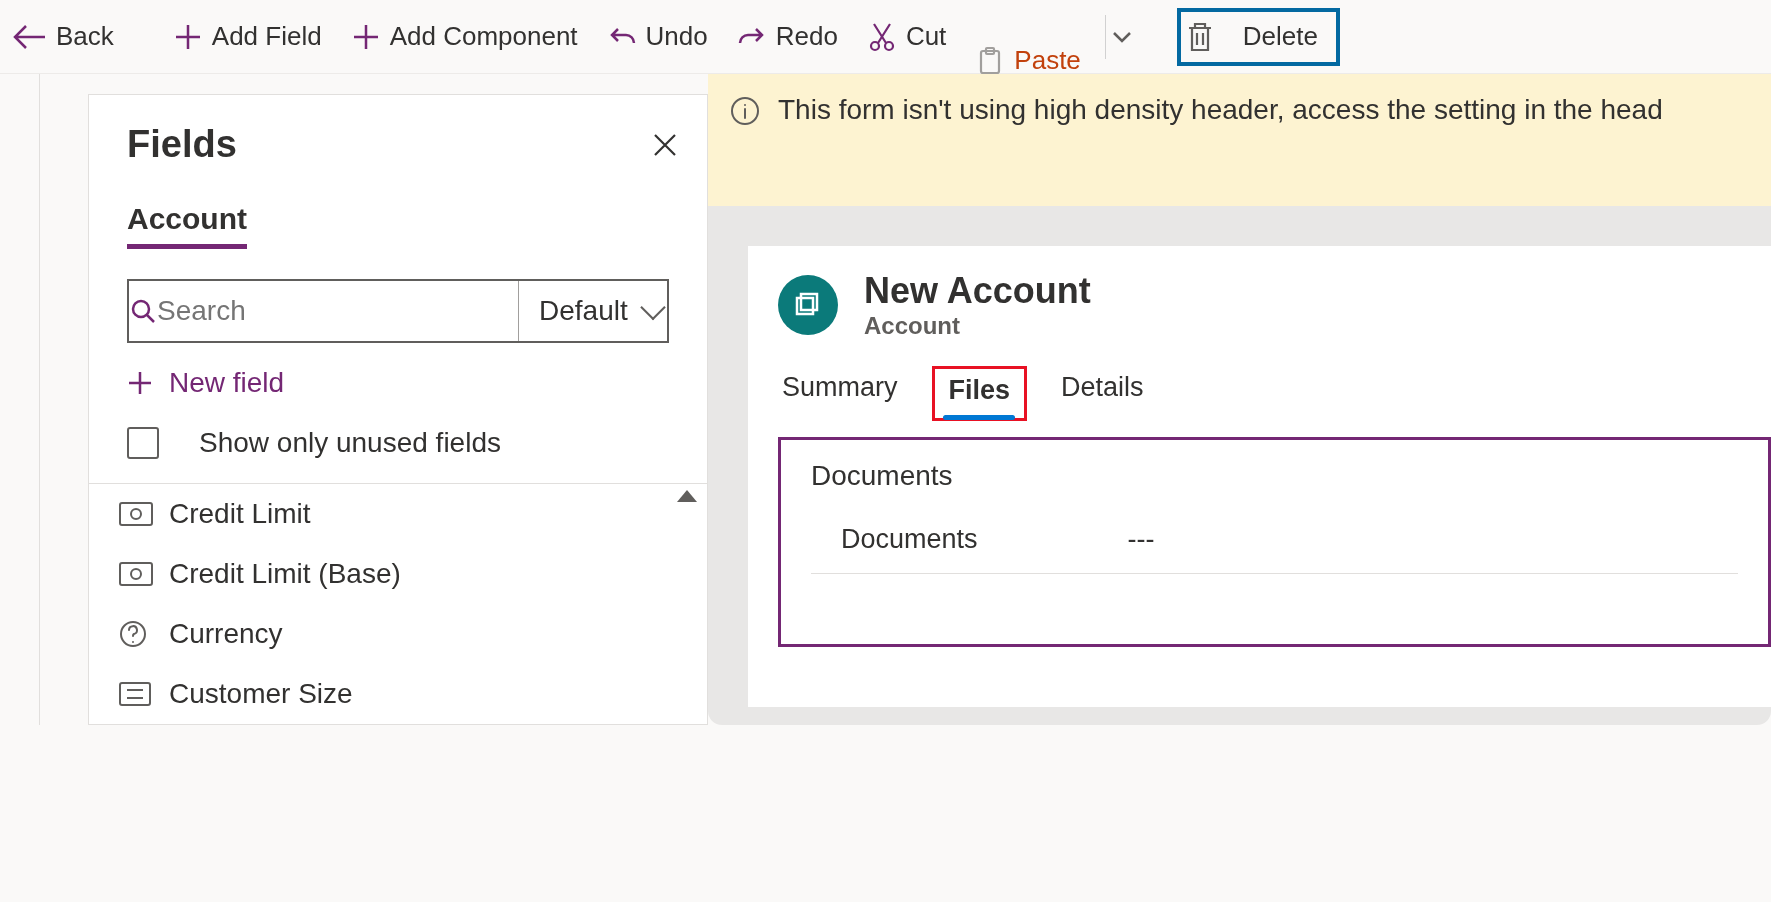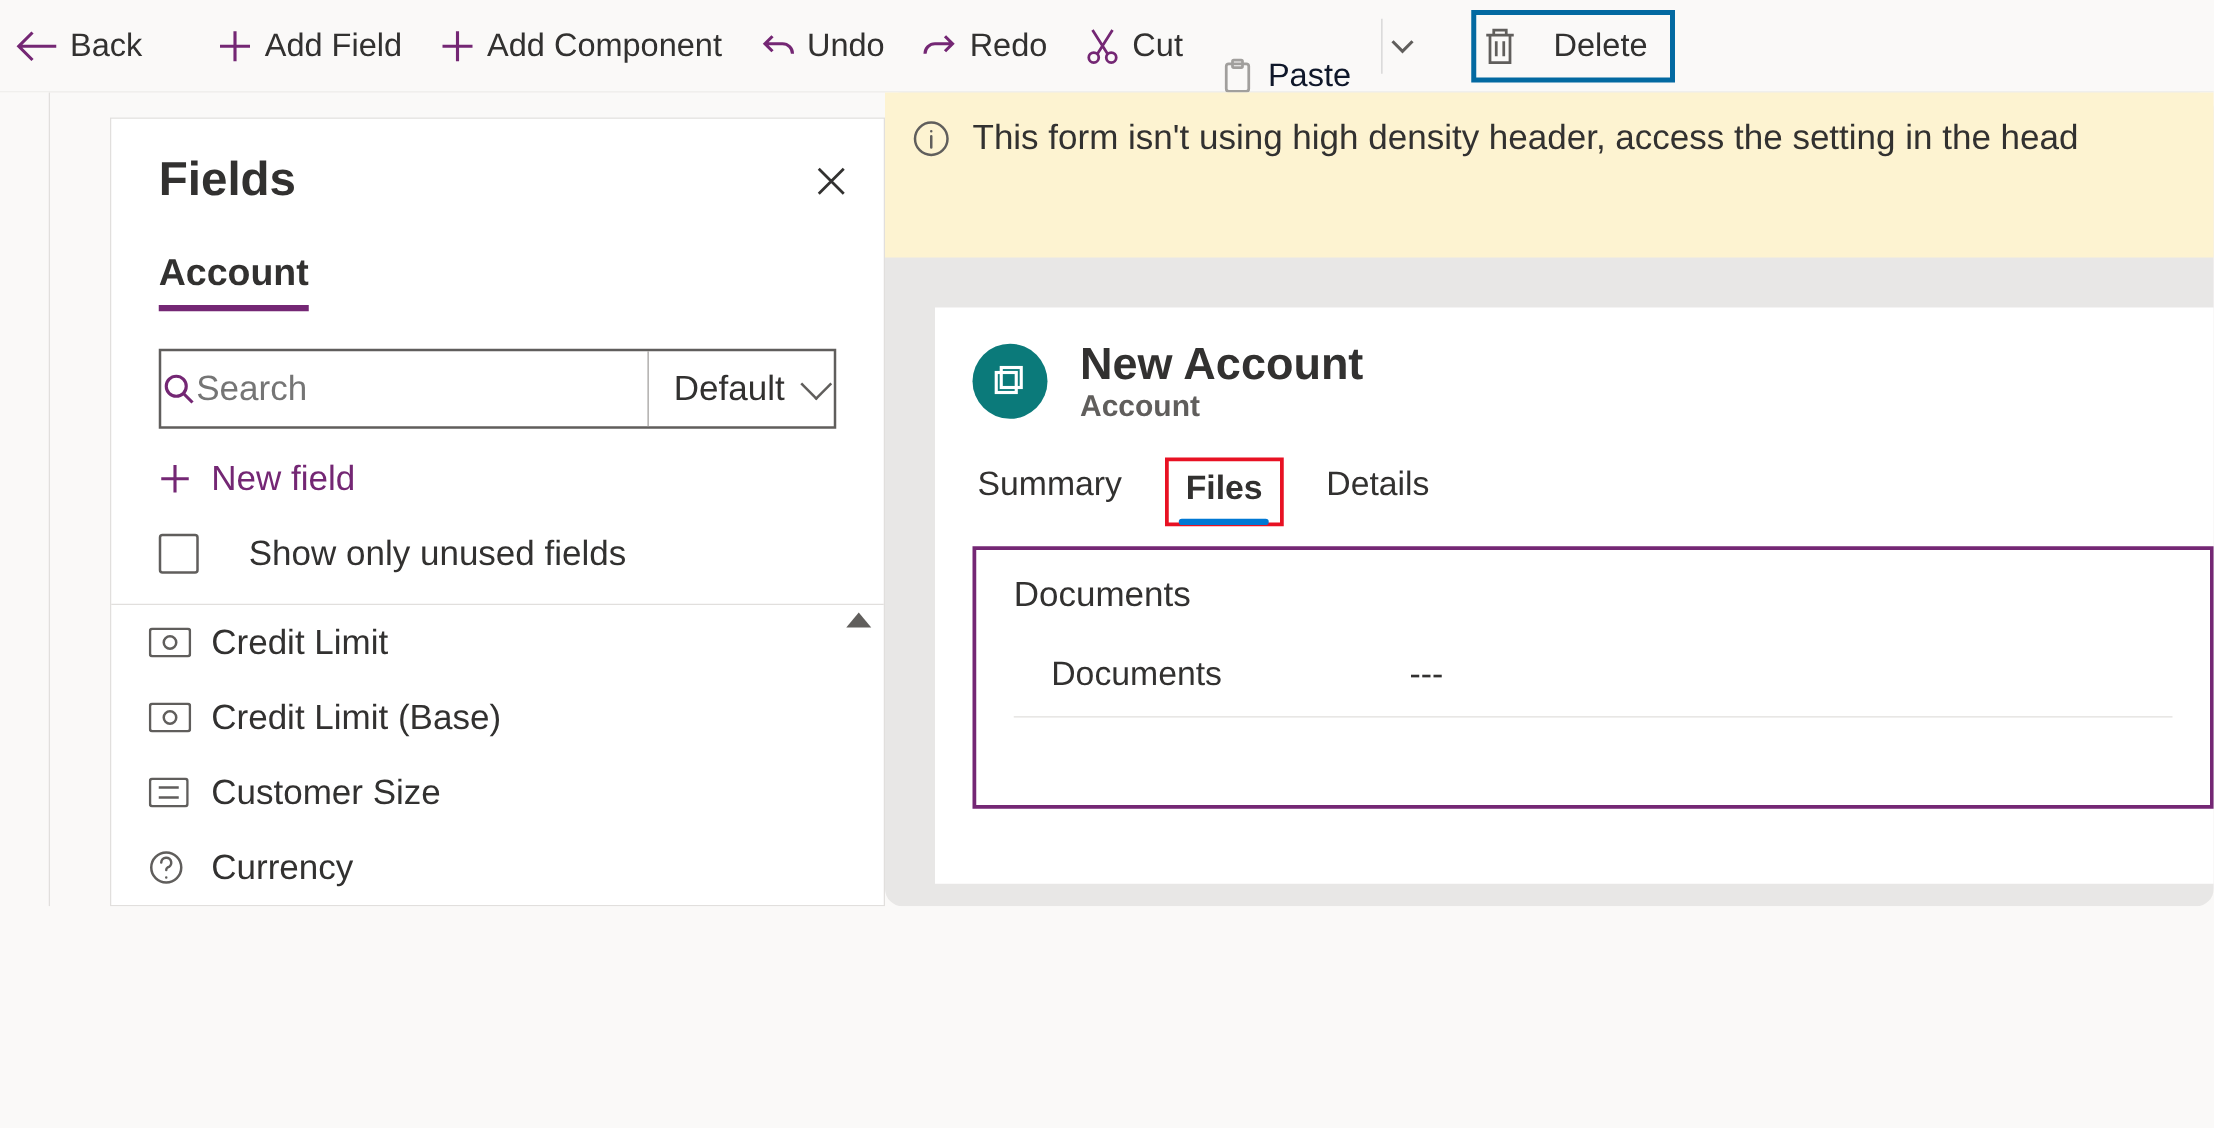--- a/index.html
+++ b/index.html
@@ -21,21 +21,21 @@
     height: 74px;
   }
   .tb-btn {
     display: inline-flex;
     align-items: center;
     gap: 10px;
     cursor: pointer;
     color: #323130;
     padding: 4px 6px;
   }
-  .tb-btn.disabled { color: #0f172a; cursor: default; margin-top: 48px; }
+  .tb-btn.disabled { color: #c2410c; cursor: default; margin-top: 48px; }
   .tb-btn .icon { color: #742774; display:inline-flex; align-items:center; justify-content:center; }
   .tb-btn.disabled .icon { color: #a19f9d; }
   .delete-hl {
     border: 4px solid #0369a1;
     padding: 0 18px 0 4px;
     display: inline-flex;
     align-items: center;
     gap: 28px;
     height: 58px;
   }
@@ -336,36 +336,36 @@
           <svg width="34" height="24" viewBox="0 0 34 24" stroke="currentColor" fill="none" stroke-width="2">
             <rect x="1" y="1" width="32" height="22" rx="2"></rect>
               <circle cx="17" cy="12" r="5"></circle>
           </svg>
         </span>
         <span>Credit Limit (Base)</span>
       </div>
 
       <div class="field-item">
         <span class="fi-ico">
+          <svg width="28" height="28" viewBox="0 0 28 28" stroke="currentColor" fill="none" stroke-width="2">
+            <circle cx="14" cy="14" r="12"></circle>
+            <path d="M10 10a4 4 0 1 1 5 4c-1 0.5-1 2-1 2 M14 22v0" stroke-linecap="round"></path>
+          </svg>
+        </span>
+        <span>Currency</span>
+      </div>
+
+      <div class="field-item">
+        <span class="fi-ico">
           <svg width="32" height="24" viewBox="0 0 32 24" stroke="currentColor" fill="none" stroke-width="2">
             <rect x="1" y="1" width="30" height="22" rx="2"></rect>
             <path d="M8 8h16 M8 16h16"></path>
           </svg>
         </span>
         <span>Customer Size</span>
-      </div>
-
-      <div class="field-item">
-        <span class="fi-ico">
-          <svg width="28" height="28" viewBox="0 0 28 28" stroke="currentColor" fill="none" stroke-width="2">
-            <circle cx="14" cy="14" r="12"></circle>
-            <path d="M10 10a4 4 0 1 1 5 4c-1 0.5-1 2-1 2 M14 22v0" stroke-linecap="round"></path>
-          </svg>
-        </span>
-        <span>Currency</span>
       </div>
     </div>
   </div>
 
   <div class="rightarea">
     <div class="banner">
       <span class="info-ico">
         <svg width="30" height="30" viewBox="0 0 30 30" stroke="currentColor" fill="none" stroke-width="2">
           <circle cx="15" cy="15" r="13"></circle>
             <path d="M15 9v0 M15 13v9" stroke-linecap="round"></path>

